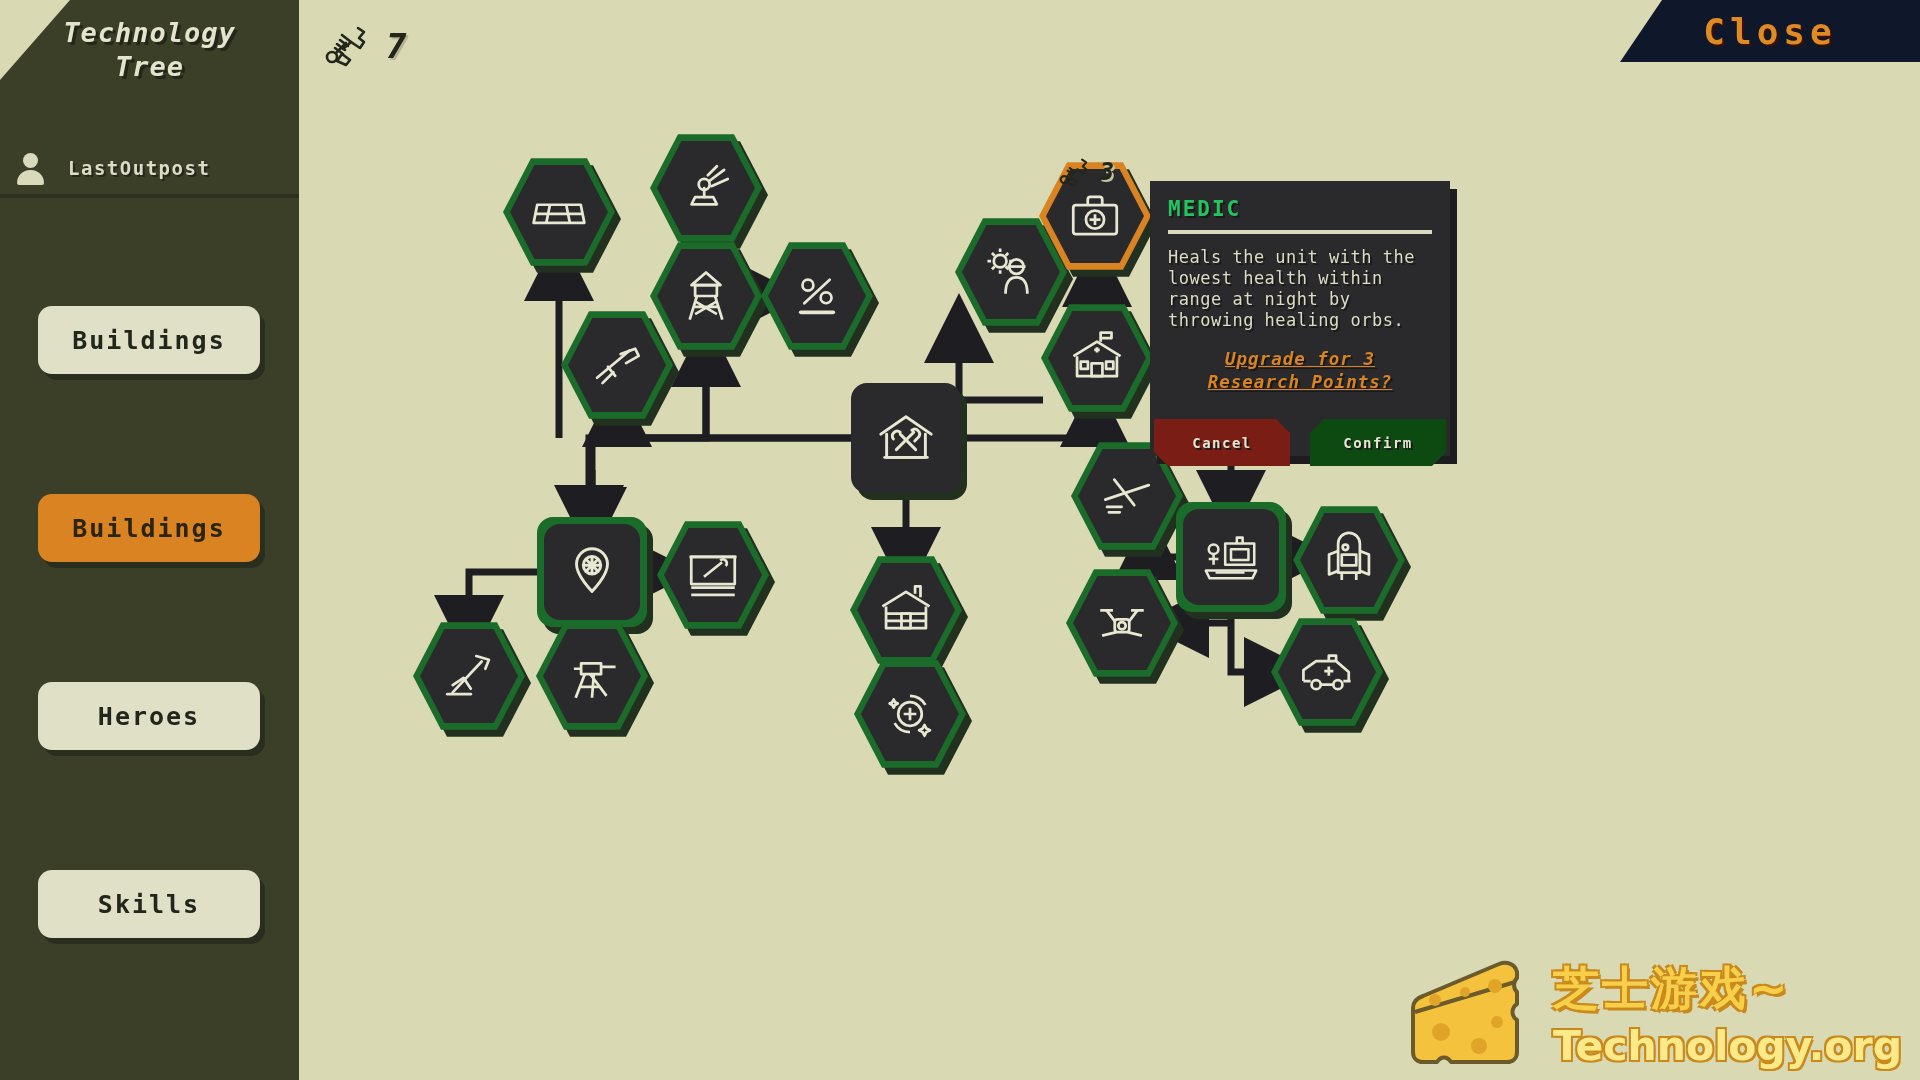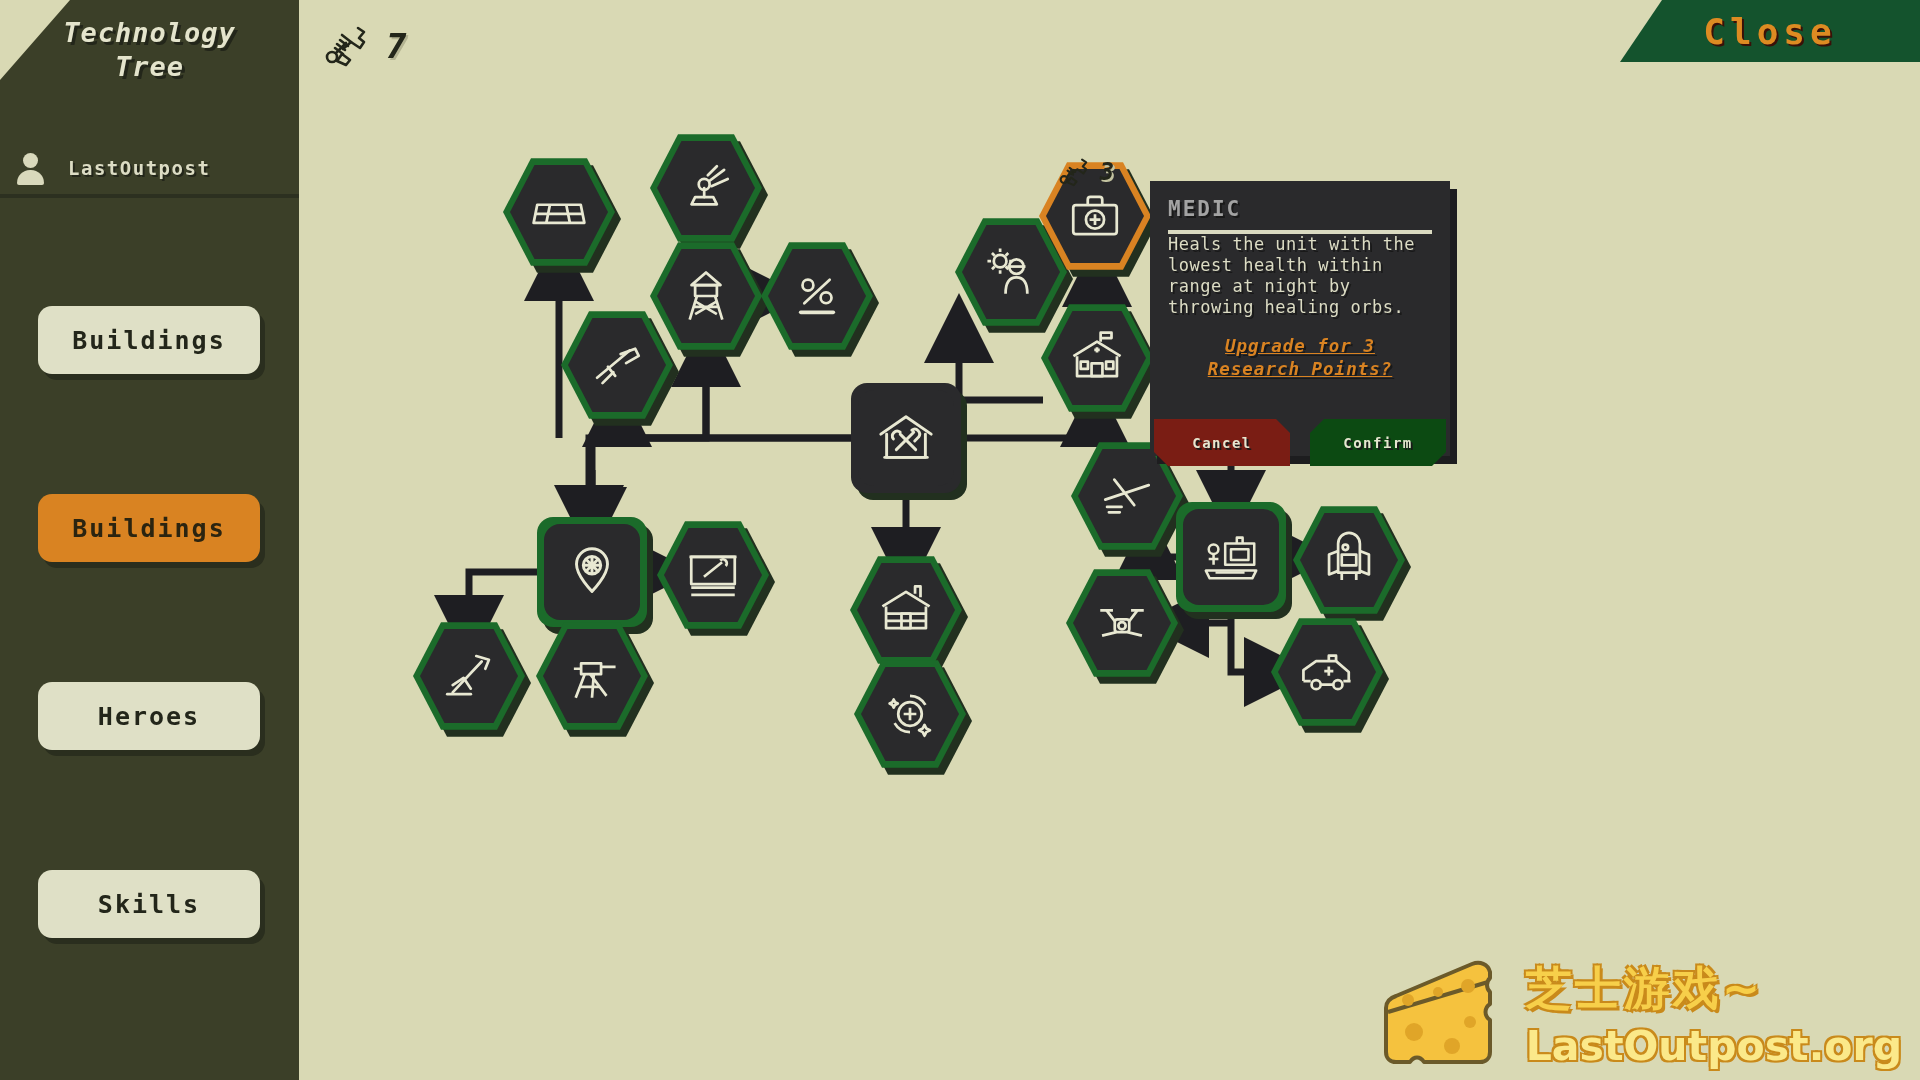--- a/index.html
+++ b/index.html
@@ -83,21 +83,21 @@
     z-index: 20;
   }
   #research-value {
     font-size: 34px; font-weight: bold; font-style: italic;
     color: #23261a;
     text-shadow: 2px 2px 0 #b4b492;
   }
   #close-btn {
     position: absolute; right: 0; top: 0;
     width: 300px; height: 62px;
-    background: #14532d;
+    background: #0f172a;
     clip-path: polygon(42px 0, 100% 0, 100% 100%, 0 100%);
     display: flex; align-items: center; justify-content: center;
     cursor: pointer; z-index: 45;
   }
   #close-btn span {
     font-size: 36px; font-weight: bold; letter-spacing: 5px;
     color: #dd8b22;
     text-shadow: 2px 2px 0 #3a1008;
   }
 
@@ -158,27 +158,28 @@
   #tooltip {
     position: absolute; left: 1150px; top: 181px;
     width: 300px; height: 275px;
     background: #2a2a2c;
     box-shadow: 7px 8px 0 #1d1d1f;
     z-index: 60;
     padding: 16px 18px 0 18px;
   }
   #tooltip-title {
     font-size: 21px; font-weight: bold; letter-spacing: 2px;
-    color: #a3a3a3;
+    color: #22c55e;
     text-shadow: 2px 2px 0 #191919;
   }
   #tooltip-rule {
     margin-top: 9px; height: 4px; background: #d9d9c0;
   }
   #tooltip-desc {
+    margin-top: 13px;
     font-size: 17px; line-height: 21px; letter-spacing: 0.5px;
     color: #dcdcc4;
     text-shadow: 2px 2px 0 #191919;
   }
   #tooltip-prompt {
     margin-top: 17px; text-align: center;
     font-size: 17.5px; line-height: 23px; font-weight: bold; font-style: italic;
     color: #d98322;
     text-decoration: underline;
     text-shadow: 2px 2px 0 #191919;
@@ -656,17 +657,17 @@
         <circle cx="38" cy="76" r="9"></circle>
           <circle cx="76" cy="90" r="8"></circle>
         <circle cx="94" cy="66" r="6"></circle>
           <circle cx="32" cy="44" r="6"></circle>
         <circle cx="62" cy="36" r="5"></circle>
           <circle cx="92" cy="30" r="7"></circle>
       </g>
     </svg>
     <div id="wm-text">
       <div id="wm-cn">芝士游戏~</div>
-      <div id="wm-en">LastOutpost.org</div>
+      <div id="wm-en">Technology.org</div>
     </div>
   </div>
 
 </div>
 
 </body></html>

